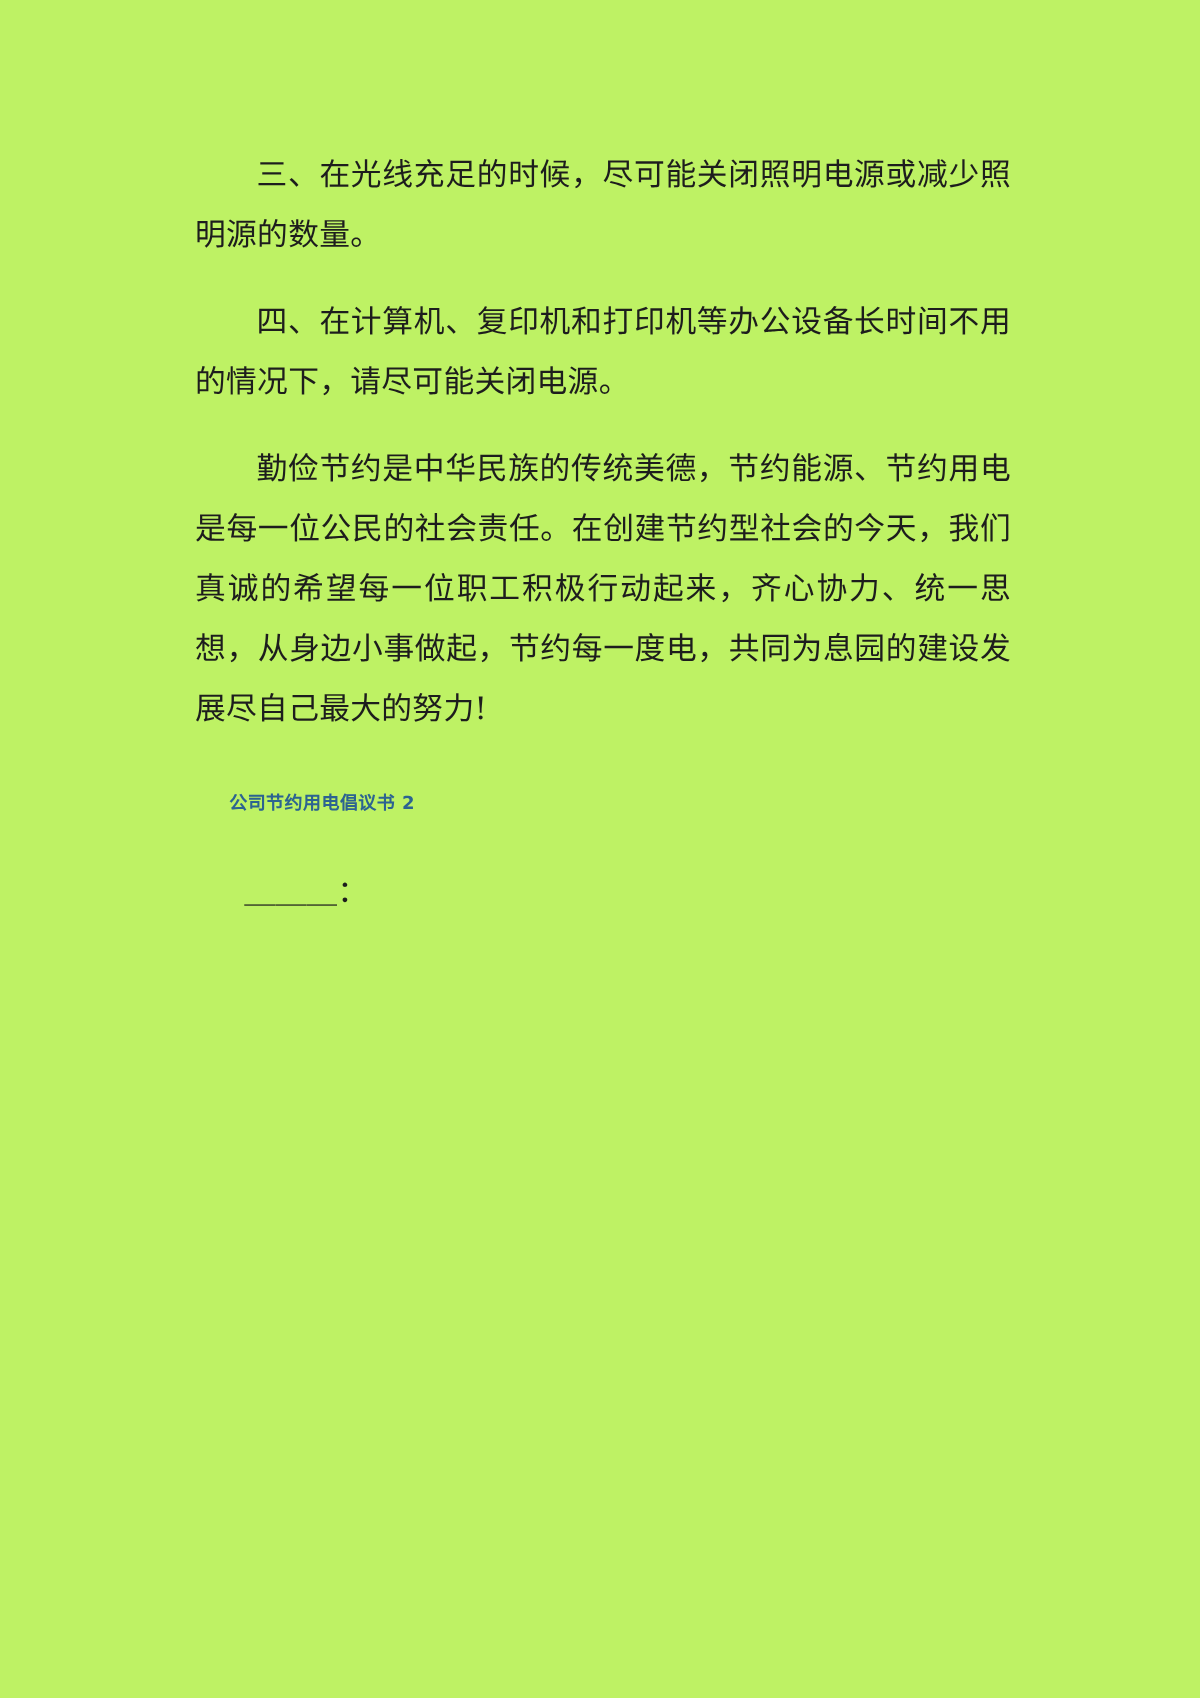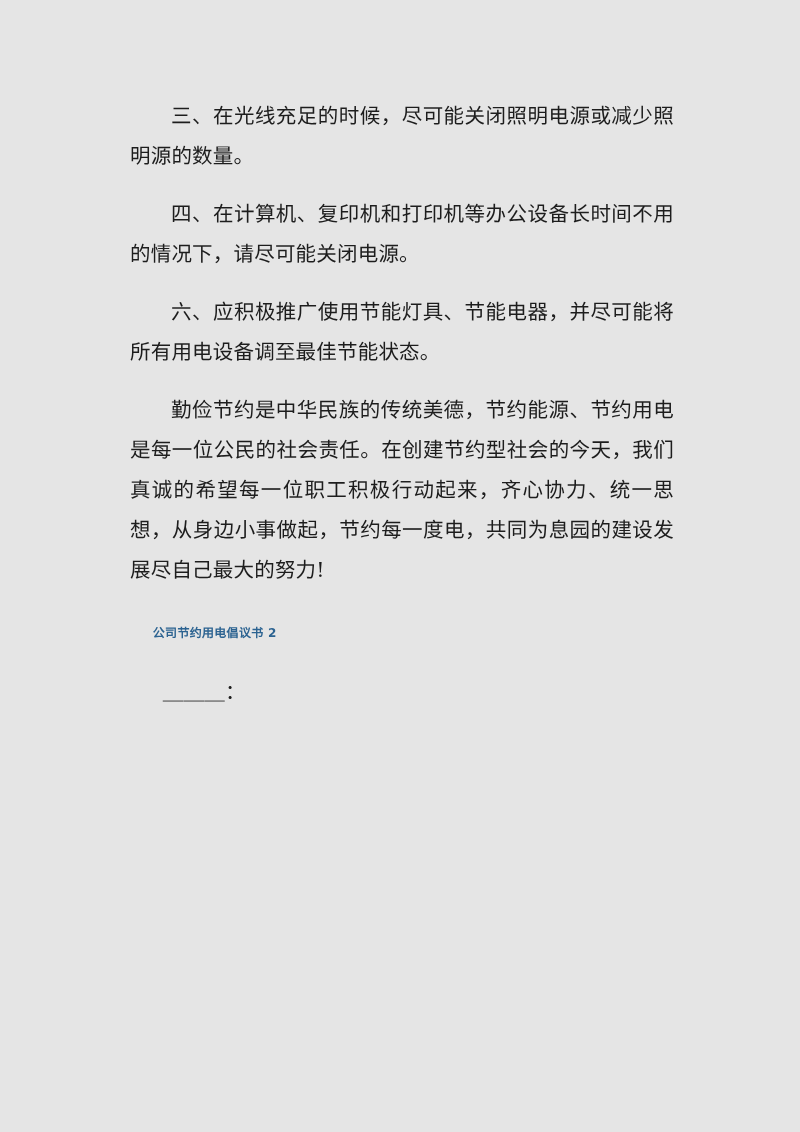--- a/index.html
+++ b/index.html
@@ -14,21 +14,21 @@
     overflow: hidden;
     font-family: "DejaVu Serif", "Liberation Serif", serif;
     color: #1b1b1b;
     -webkit-font-smoothing: antialiased;
   }
 
   .page {
     position: relative;
     width: 800px;
     height: 1132px;
-    background: #e5e5e5;
+    background: #bef264;
     box-sizing: border-box;
   }
 
   .doc-body {
     position: absolute;
     left: 130px;
     top: 96px;
     width: 544px;
   }
 
@@ -91,21 +91,20 @@
 <body>
 
 <div class="page">
   <div class="doc-body">
 
     <p class="para">三、在光线充足的时候，尽可能关闭照明电源或减少照明源的数量。</p>
 
     <p class="para">四、在计算机、复印机和打印机等办公设备长时间不用的情况下，请尽可能关闭电源。</p>
 
 
-    <p class="para">六、应积极推广使用节能灯具、节能电器，并尽可能将所有用电设备调至最佳节能状态。</p>
 
     <p class="para">勤俭节约是中华民族的传统美德，节约能源、节约用电是每一位公民的社会责任。在创建节约型社会的今天，我们真诚的希望每一位职工积极行动起来，齐心协力、统一思想，从身边小事做起，节约每一度电，共同为息园的建设发展尽自己最大的努力!</p>
 
 
 
     <h2 class="section-heading">公司节约用电倡议书 2</h2>
 
     <p class="salutation">＿＿＿：</p>
 
   </div>

